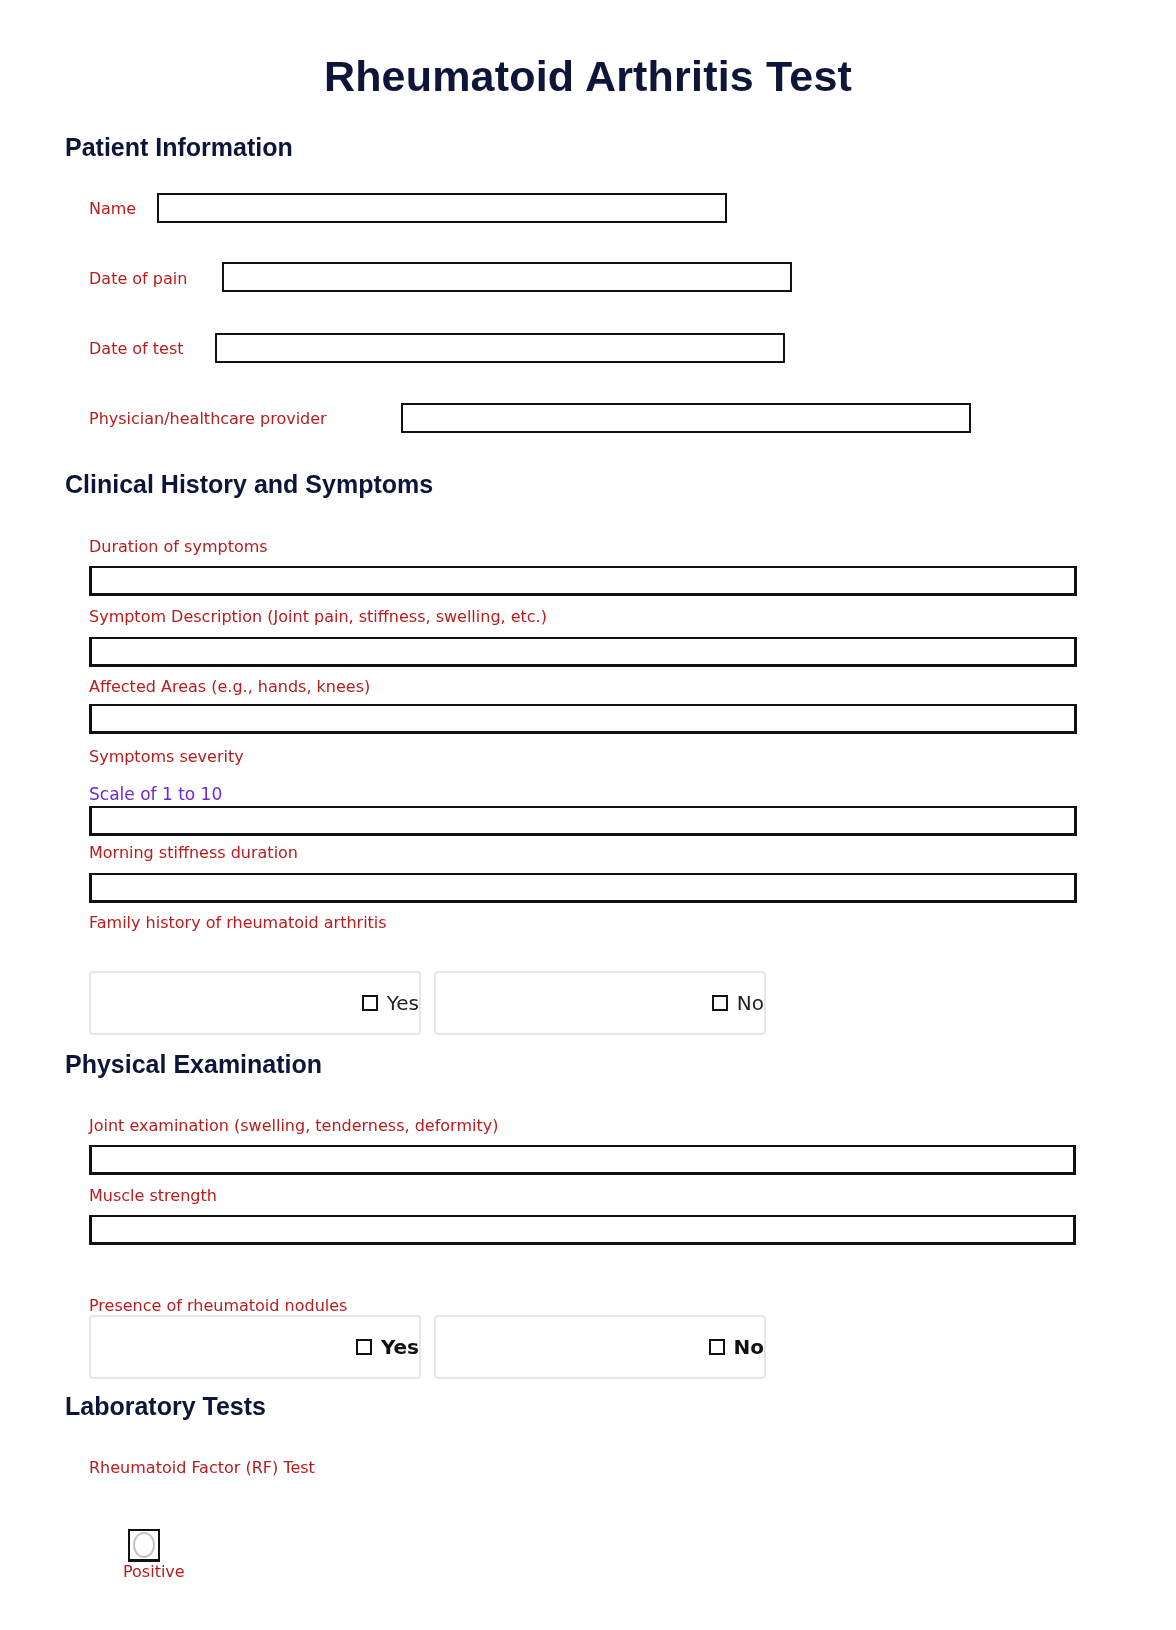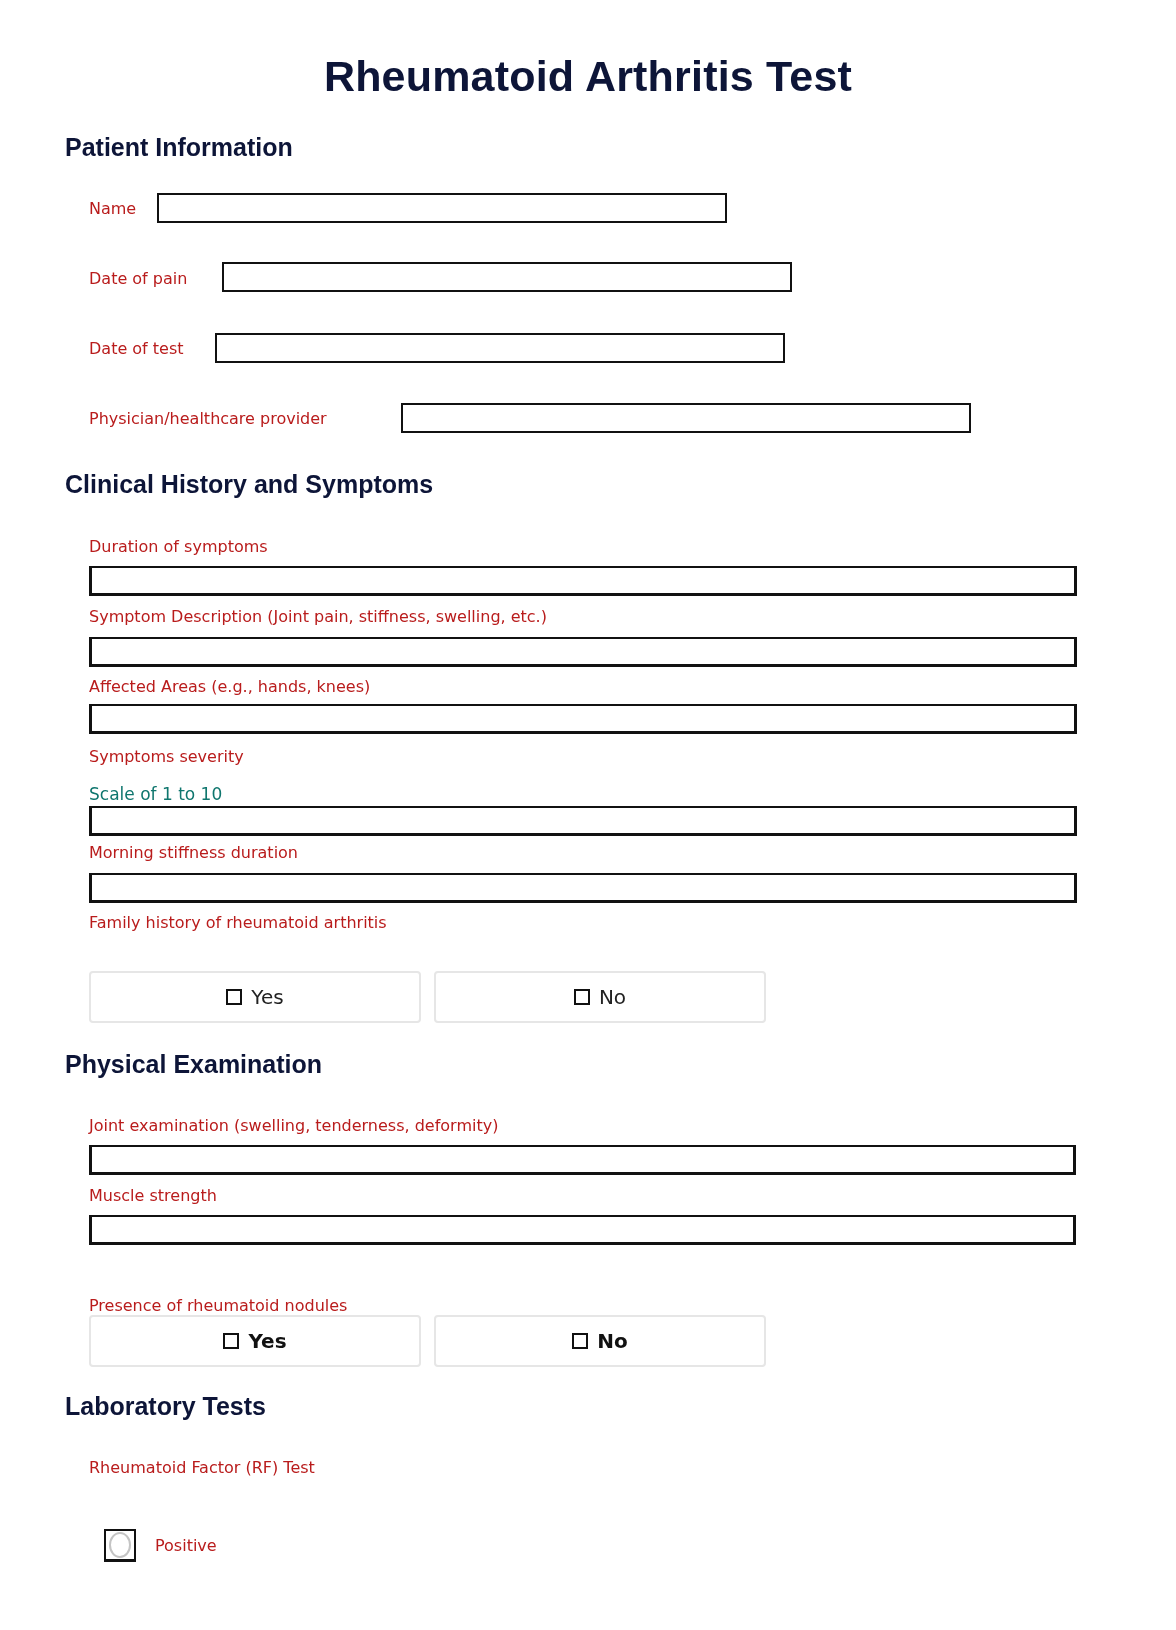--- a/index.html
+++ b/index.html
@@ -16,36 +16,36 @@
     .section {
       left: 65px; font-family: "Liberation Sans", sans-serif;
       font-weight: bold; font-size: 25px; color: #0d1538;
     }
     .label {
       font-family: "DejaVu Sans", sans-serif; font-size: 16px;
       color: #b91c1c; white-space: nowrap;
     }
     .hint {
       font-family: "DejaVu Sans", sans-serif; font-size: 17px;
-      color: #0f766e; white-space: nowrap;
+      color: #6d28d9; white-space: nowrap;
     }
     .box {
       box-sizing: border-box; border: 2px solid #111; background: #fff;
       height: 30px;
     }
     .wide {
       box-sizing: border-box; background: #fff; height: 30px;
       border-top: 2px solid #111; border-bottom: 3px solid #111;
       border-left: 3px solid #111; border-right: 3px solid #111;
       left: 89px; width: 988px;
     }
     .opt {
       box-sizing: border-box; border: 2px solid #e6e6e6; border-radius: 4px;
-      background: #fff; height: 52px; width: 332px;
-      display: flex; align-items: center; justify-content: center;
+      background: #fff; height: 64px; width: 332px;
+      display: flex; align-items: center; justify-content: flex-end;
       cursor: pointer;
     }
     .opt .cb {
       display: inline-block; width: 16px; height: 16px; box-sizing: border-box;
       border: 2px solid #111; margin-right: 9px; background: #fff;
     }
     .opt .txt {
       font-family: "DejaVu Sans", sans-serif; font-size: 20px; color: #222;
     }
     .opt.bold .txt { font-weight: bold; color: #111; }
@@ -124,18 +124,18 @@
 </div>
 <div class="abs opt bold" style="left:434px; top:1315px;">
   <span class="cb"></span>
   <span class="txt">No</span>
 </div>
 
 <div class="abs section" style="top:1392px;text-align:right;">Laboratory Tests</div>
 
 <div class="abs label" style="left:89px; top:1458px;">Rheumatoid Factor (RF) Test</div>
 
-<div class="abs" style="left:104px; top:1529px; display:flex; align-items:center;">
+<div class="abs" style="left:104px; top:1529px; display:flex; align-items:center;flex-direction:column;">
   <div class="radio-wrap">
     <div class="radio-circle"></div>
   </div>
   <span class="label" style="margin-left:19px; position:static;">Positive</span>
 </div>
 
 </body></html>

